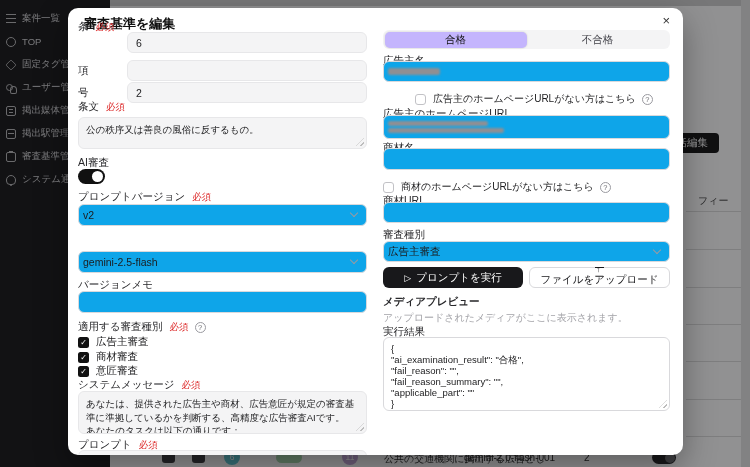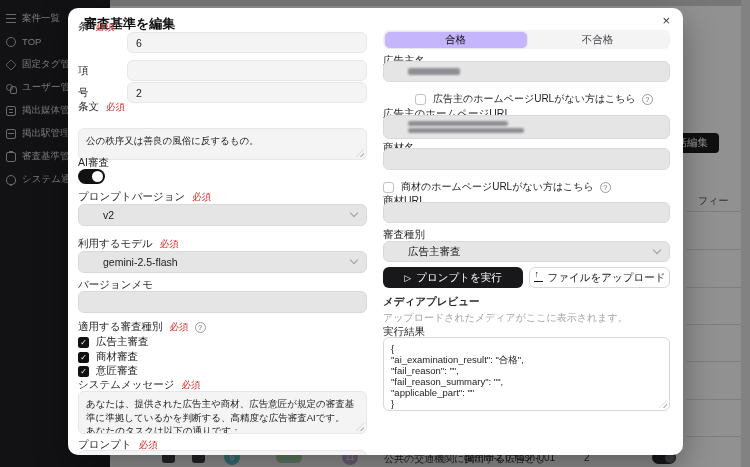--- a/index.html
+++ b/index.html
@@ -52,22 +52,22 @@
   #modal { position:absolute; left:68px; top:8px; width:615px; height:447px;
     background:#fff; border-radius:10px; overflow:hidden;
     box-shadow:0 12px 32px rgba(0,0,0,.35); }
   .m-title { position:absolute; left:16px; top:7px; font-size:13px; font-weight:bold; color:#111; }
   .m-close { position:absolute; right:13px; top:5px; font-size:13px; color:#333; cursor:pointer; }
   .lbl { position:absolute; font-size:10.5px; color:#27272a; white-space:nowrap; }
   .lbl b { font-weight:normal; }
   .req { color:#dc2626; font-size:9.5px; margin-left:7px; }
   .inp { position:absolute; background:#f4f4f5; border:1px solid #e7e7e9; border-radius:6px;
     font-size:10.5px; color:#1c1c1e; display:flex; align-items:center; padding:0 8px; }
-  .inpw { position:absolute; background:#e5e5e5; border:1px solid #d9d9dc; border-radius:6px;
-    font-size:10.5px; color:#1c1c1e; display:flex; align-items:center; padding:0 24px; }
+  .inpw { position:absolute; background:#0ea5e9; border:1px solid #d9d9dc; border-radius:6px;
+    font-size:10.5px; color:#1c1c1e; display:flex; align-items:center; padding:0 4px; }
   .ta { position:absolute; background:#f4f4f5; border:1px solid #e7e7e9; border-radius:6px;
     font-size:9.5px; line-height:13.5px; color:#1c1c1e; padding:5px 7px; white-space:pre-line; overflow:hidden; }
   .taw { background:#fff; border-color:#d9d9dc; }
   .chev { position:absolute; right:9px; top:50%; width:6px; height:6px; margin-top:-5px;
     border-right:1.4px solid #9a9aa0; border-bottom:1.4px solid #9a9aa0; transform:rotate(45deg); }
   .grip { position:absolute; right:2px; bottom:2px; width:8px; height:8px;
     background:repeating-linear-gradient(-45deg, transparent 0 2px, #bdbdbd 2px 3px);
     clip-path:polygon(100% 0,100% 100%,0 100%); }
   .toggle { position:absolute; width:27px; height:15px; background:#111; border-radius:8px; cursor:pointer; }
   .toggle::after { content:""; position:absolute; right:2px; top:2px; width:11px; height:11px;
@@ -80,21 +80,21 @@
   .help { width:11px; height:11px; border:1px solid #9a9aa0; border-radius:50%; color:#6e6e73;
     font-size:7.5px; display:inline-flex; align-items:center; justify-content:center; margin-left:6px; }
   .tabs { position:absolute; left:315px; top:22px; width:287px; height:19px; background:#f4f4f5;
     border-radius:6px; padding:1.5px; display:flex; }
   .tab { flex:1; display:flex; align-items:center; justify-content:center; font-size:10.5px;
     color:#3f3f46; border-radius:5px; cursor:pointer; }
   .tab.active { background:#c4b5fd; box-shadow:0 0 2px rgba(0,0,0,.18); color:#111; }
   .btn-dark { position:absolute; background:#18181b; color:#fff; border-radius:6px; font-size:10.5px;
     display:flex; align-items:center; justify-content:center; gap:5px; cursor:pointer; }
   .btn-line { position:absolute; background:#fff; border:1px solid #d9d9dc; color:#18181b;
-    border-radius:6px; font-size:10.5px; display:flex; align-items:center; justify-content:center; gap:5px; cursor:pointer; }
+    border-radius:6px; font-size:10.5px; display:flex; align-items:center; justify-content:center; gap:5px; cursor:pointer;flex-direction:column; }
   .sec-lbl { font-weight:bold; }
   .hint { position:absolute; font-size:10px; color:#a3a3a8; white-space:nowrap; }
   .redact { background:#8f8f93; filter:blur(1.2px); border-radius:2px; height:7px; }
   .upicon { display:inline-block; position:relative; width:9px; height:9px; }
   .upicon::before { content:"↑"; position:absolute; left:1px; top:-4px; font-size:9px; }
   .upicon::after { content:""; position:absolute; left:0; right:0; bottom:0; border-bottom:1.2px solid #18181b; }
 </style>
 </head>
 <body>
 
@@ -168,32 +168,31 @@
   <div class="lbl" style="left:10px; top:12px;"><b>条</b><span class="req">必須</span></div>
   <div class="inp" style="left:59px; top:24px; width:240px; height:21px;">6</div>
 
   <div class="lbl" style="left:10px; top:56px;">項</div>
   <div class="inp" style="left:59px; top:52px; width:240px; height:21px;"></div>
 
   <div class="lbl" style="left:10px; top:78px;">号</div>
   <div class="inp" style="left:59px; top:74px; width:240px; height:21px;">2</div>
 
   <div class="lbl" style="left:10px; top:92px;"><b>条文</b><span class="req">必須</span></div>
-  <div class="ta" style="left:10px; top:109px; width:289px; height:32px;margin-top:11px;"><span>公の秩序又は善良の風俗に反するもの。</span><span class="grip"></span></div>
+  <div class="ta" style="left:10px; top:109px; width:289px; height:32px;"><span>公の秩序又は善良の風俗に反するもの。</span><span class="grip"></span></div>
 
   <div class="lbl" style="left:10px; top:148px;">AI審査</div>
   <div class="toggle" style="left:10px; top:161px;"></div>
 
   <div class="lbl" style="left:10px; top:182px;"><b>プロンプトバージョン</b><span class="req">必須</span></div>
   <div class="inpw" style="left:10px; top:196px; width:289px; height:22px;">
       <span>v2</span>
       <span class="chev"></span>
     </div>
 
-  <div class="lbl" style="left:10px; top:229px;"><b>利用するモデル</b><span class="req">必須</span></div>
   <div class="inpw" style="left:10px; top:243px; width:289px; height:22px;">
       <span>gemini-2.5-flash</span>
       <span class="chev"></span>
     </div>
 
   <div class="lbl" style="left:10px; top:270px;">バージョンメモ</div>
   <div class="inpw" style="left:10px; top:283px; width:289px; height:22px;"></div>
 
   <div class="lbl" style="left:10px; top:312px;"><b>適用する審査種別</b><span class="req">必須</span><span class="help">?</span></div>
   <div class="cbrow" style="left:10px; top:327px;">

